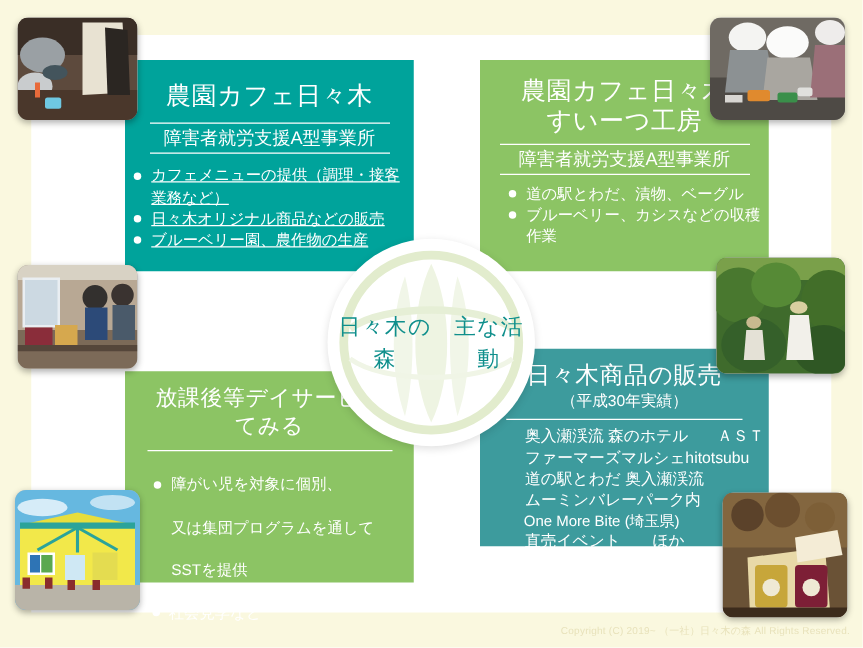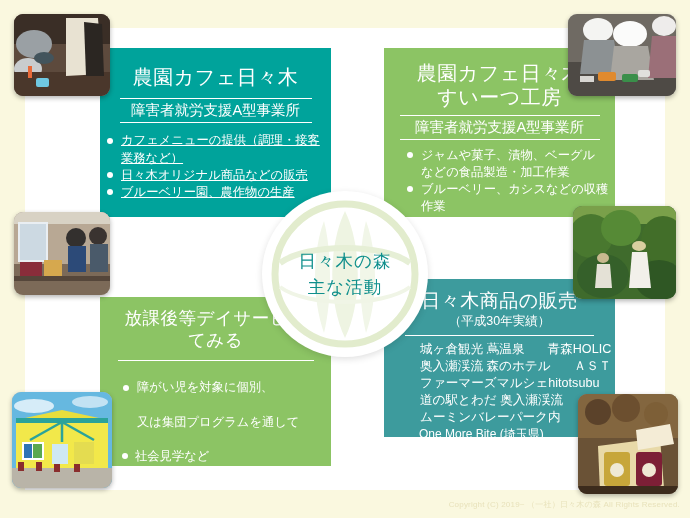--- a/index.html
+++ b/index.html
@@ -68,21 +68,21 @@
   
   #hub{
     position:absolute;left:262px;top:191px;width:166px;height:166px;
     border-radius:50%;background:#ffffff;
     box-shadow:0 2px 7px rgba(0,0,0,.13);
     overflow:hidden;
   }
   #hub svg{position:absolute;left:0;top:0;}
   #hub .hubtxt{
     position:absolute;left:0;top:0;width:166px;height:166px;
-    display:flex;flex-direction:column;align-items:center;justify-content:center;
+    display:flex;align-items:center;justify-content:center;
     color:#0f8f8c;font-size:17.5px;line-height:1.5;letter-spacing:1px;
     text-align:center;
   }
 
   
   .photo{
     position:absolute;border-radius:9px;overflow:hidden;
     box-shadow:0 2px 5px rgba(0,0,0,.30);
     background:#bbb;
   }
@@ -120,48 +120,45 @@
     </ul>
   </div>
 
   <div class="panel" id="p-tr">
     <div class="ttl">
       <span>農園カフェ日々木</span><br>
       <span>すいーつ工房</span>
     </div>
     <div class="sub">障害者就労支援A型事業所</div>
     <ul class="items">
-      <li><span class="dot"></span><span>ジャムや菓子、漬物、ベーグル</span></li>
-      <li class="nodot"><span>などの食品製造・加工作業</span></li>
+      <li><span class="dot"></span><span>道の駅とわだ、漬物、ベーグル</span></li>
       <li><span class="dot"></span><span>ブルーベリー、カシスなどの収穫</span></li>
       <li class="nodot"><span>作業</span></li>
     </ul>
   </div>
 
   <div class="panel" id="p-bl">
     <div class="ttl">
       <span>放課後等デイサービス</span><br>
       <span>てみる</span>
     </div>
     <div class="hr"></div>
     <ul class="items">
       <li><span class="dot"></span><span>障がい児を対象に個別、</span></li>
       <li class="nodot"><span>又は集団プログラムを通して</span></li>
+      <li class="nodot"><span>SSTを提供</span></li>
       <li style="padding-left:13px"><span class="dot" style="left:0"></span><span>社会見学など</span></li>
     </ul>
   </div>
 
   <div class="panel" id="p-br">
     <div class="ttl">日々木商品の販売</div>
     <div class="ttl2">（平成30年実績）</div>
     <div class="hr"></div>
     <ul class="items">
-      <li class="nodot">
-        <span class="inl"><span>城ヶ倉観光 蔦温泉</span></span><span class="gap"></span><span class="inl"><span>青森HOLIC</span></span>
-      </li>
       <li class="nodot">
         <span class="inl"><span>奥入瀬渓流 森のホテル</span></span><span class="gap"></span><span class="inl"><span>ＡＳＴ</span></span>
       </li>
       <li class="nodot">
         <span class="inl"><span>ファーマーズマルシェhitotsubu</span></span>
       </li>
       <li class="nodot">
         <span class="inl"><span>道の駅とわだ 奥入瀬渓流</span></span>
       </li>
       <li class="nodot">

